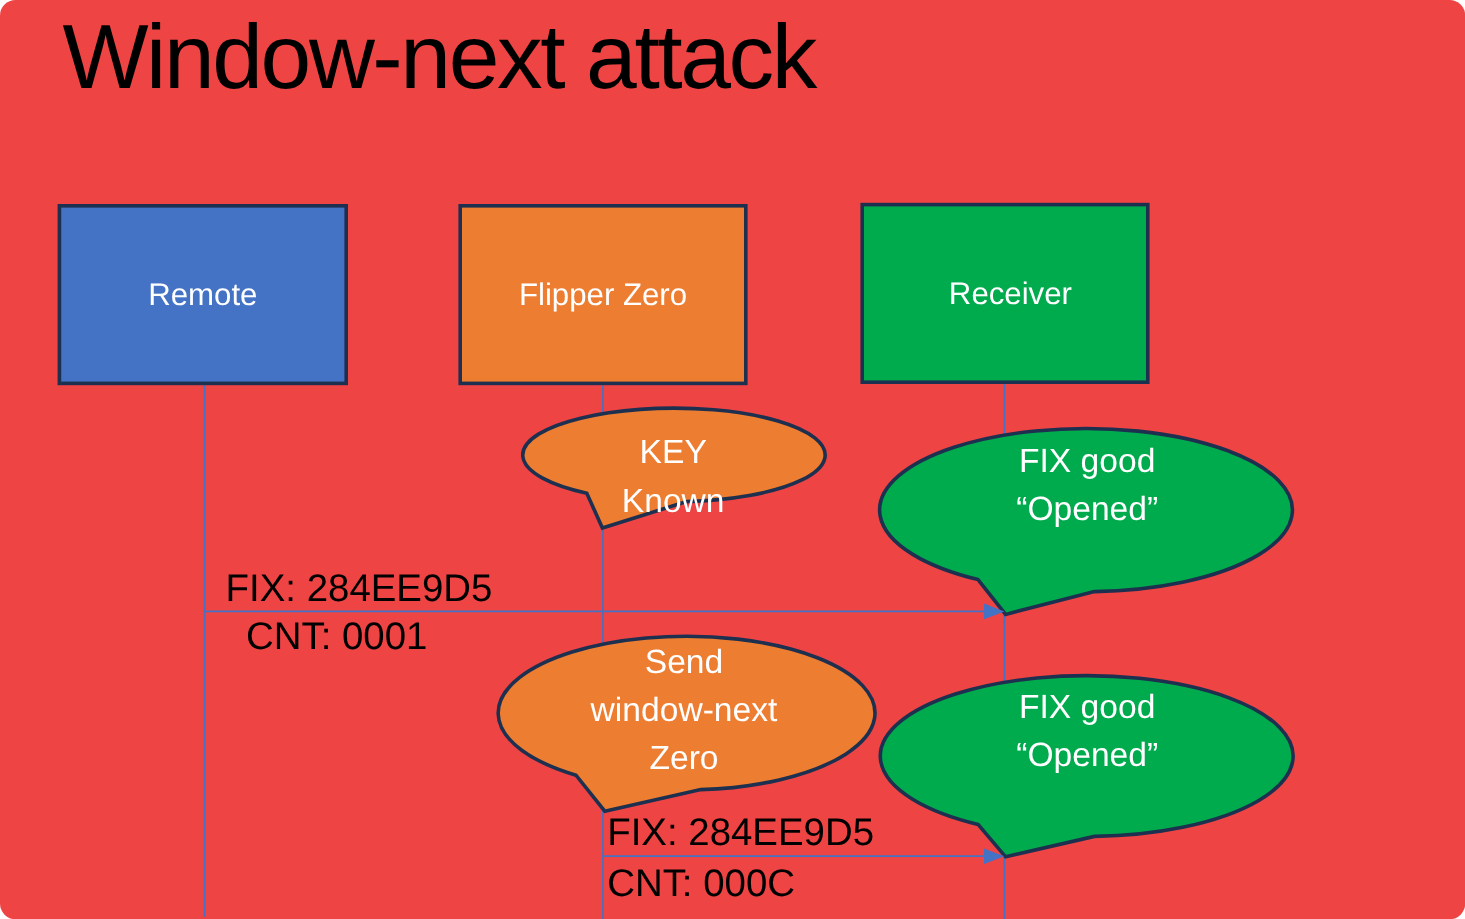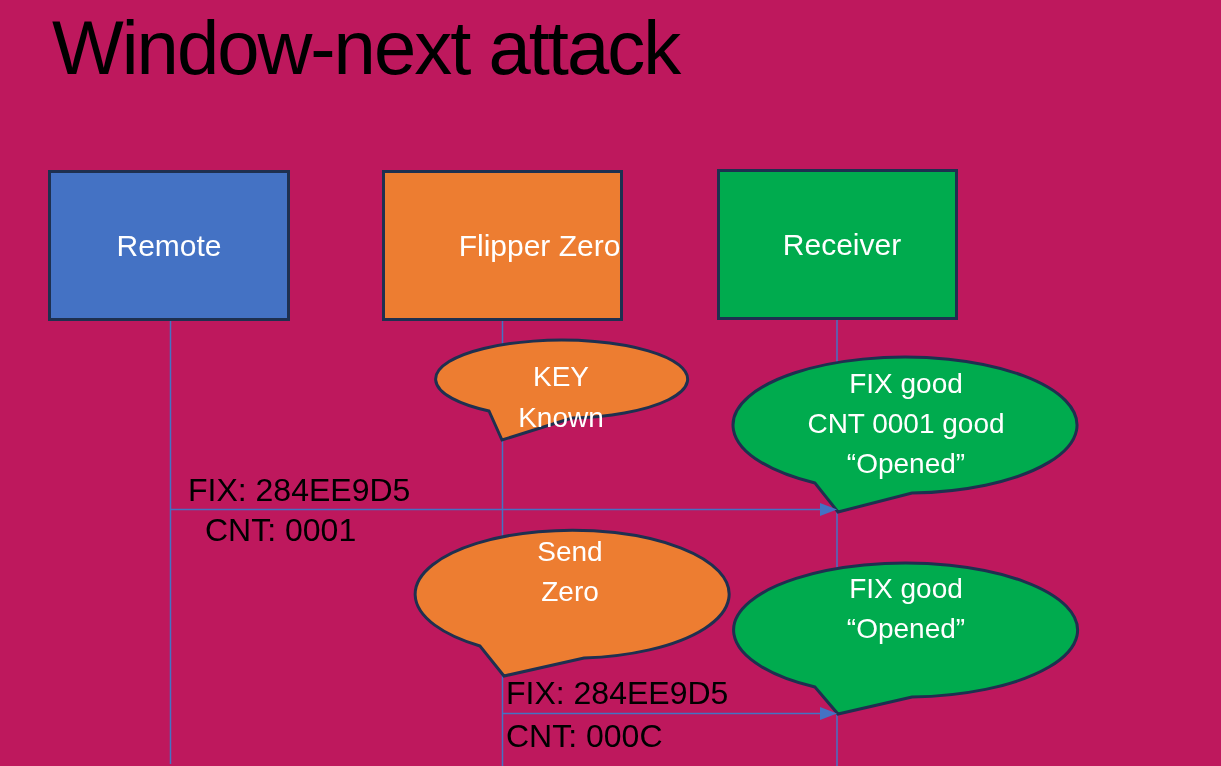--- a/index.html
+++ b/index.html
@@ -1,45 +1,46 @@
 <!DOCTYPE html>
 <html><head>
 <meta charset="utf-8">
 <style>
   html,body{margin:0;padding:0;background:#fff;}
   .canvas{
     position:relative;
     width:1221px;height:766px;
-    background:#be185d;
+    background:#ef4444;
     overflow:hidden;
     font-family:"Liberation Sans","DejaVu Sans",sans-serif;
+    border-radius:13px;
   }
   .slide-title{
     position:absolute;
     left:52px;top:4px;
     font-size:76px;
     font-weight:300;
     letter-spacing:-2px;
     color:#000;
     white-space:nowrap;
   }
   .diagram-svg{
     position:absolute;
     left:0;top:0;
     width:1221px;height:766px;
   }
   .actor-label{
     position:absolute;
     display:flex;align-items:center;justify-content:center;
     color:#ffffff;
-    font-size:30px;
+    font-size:26px;
     white-space:nowrap;
   }
   .actor-label.remote{left:48px;top:170px;width:242px;height:151px;}
-  .actor-label.flipper{left:382px;top:170px;width:241px;height:151px;padding-left:37px;}
+  .actor-label.flipper{left:382px;top:170px;width:241px;height:151px;}
   .actor-label.receiver{left:717px;top:169px;width:250px;height:151px;}
   .callout-text{
     position:absolute;
     color:#ffffff;
     font-size:28px;
     text-align:center;
     line-height:40px;
   }
   .callout-text.c1{left:431px;top:336px;width:260px;line-height:41px;margin-top:20px;}
   .callout-text.c2{left:734px;top:364px;width:344px;}
@@ -92,25 +93,25 @@
   <div class="actor-label remote">Remote</div>
   <div class="actor-label flipper">Flipper Zero</div>
   <div class="actor-label receiver">Receiver</div>
 
   <div class="callout-text c1">
     <div>KEY</div>
     <div>Known</div>
   </div>
   <div class="callout-text c2">
     <div>FIX good</div>
-    <div>CNT 0001 good</div>
     <div>“Opened”</div>
   </div>
   <div class="callout-text c3">
     <div>Send</div>
+    <div>window-next</div>
     <div>Zero</div>
   </div>
   <div class="callout-text c4">
     <div>FIX good</div>
     <div>“Opened”</div>
   </div>
 
   <div class="msg-label m1-fix">FIX: 284EE9D5</div>
   <div class="msg-label m1-cnt">CNT: 0001</div>
   <div class="msg-label m2-fix">FIX: 284EE9D5</div>

